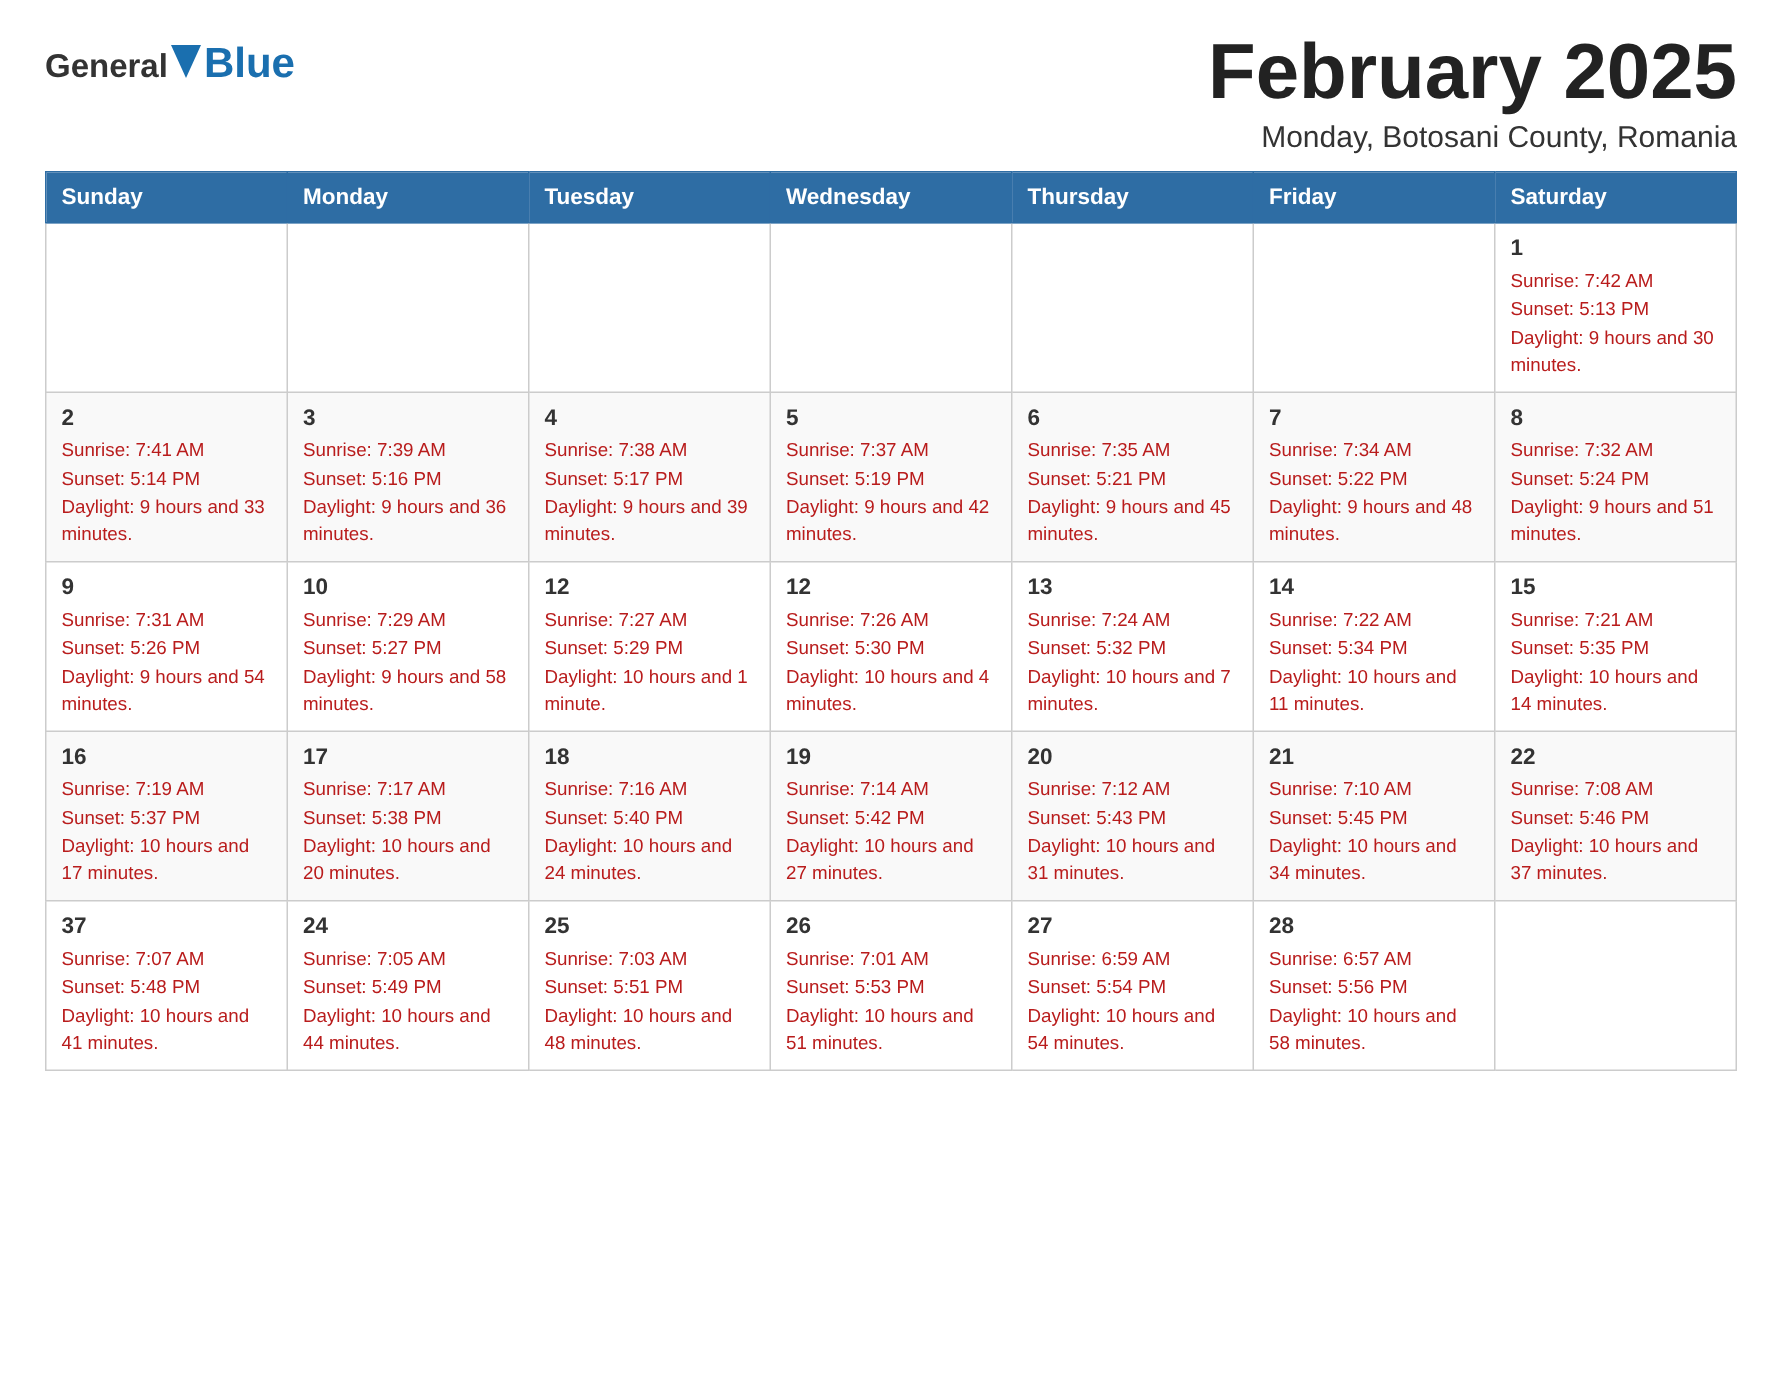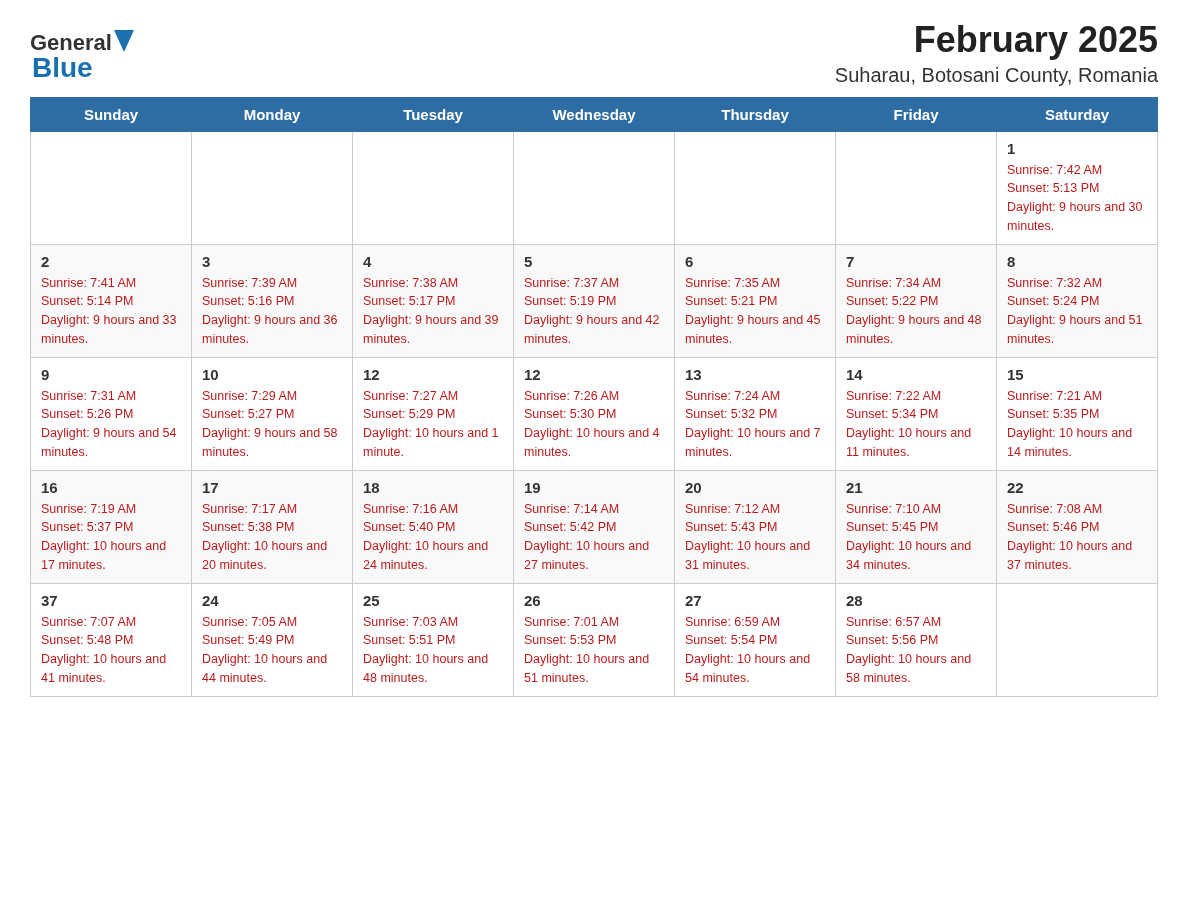--- a/index.html
+++ b/index.html
@@ -28,42 +28,42 @@
     }
     .logo-text-blue {
       font-size: 28px;
       font-weight: bold;
       color: #1a6faf;
     }
     .title-block {
       text-align: right;
     }
     .month-title {
-      font-size: 36px;
+      font-size: 52px;
       font-weight: bold;
       color: #222;
       line-height: 1.1;
     }
     .location-title {
       font-size: 20px;
       color: #333;
       margin-top: 4px;
     }
     .calendar {
       width: 100%;
       border-collapse: collapse;
       margin-top: 10px;
     }
     .calendar th {
       background-color: #2e6da4;
       color: #fff;
       font-size: 15px;
       font-weight: bold;
       padding: 8px 10px;
-      text-align: center;
+      text-align: left;
       border: 1px solid #2e6da4;
     }
     .calendar td {
       vertical-align: top;
       padding: 8px 10px;
       border: 1px solid #ccc;
       width: calc(100% / 7);
       min-height: 100px;
       font-size: 13px;
       color: #333;
@@ -91,35 +91,35 @@
     }
     .calendar thead tr th {
       background: #2e6da4;
     }
   </style>
 </head>
 <body>
 
 <div class="header">
   <div class="logo">
-    <div style="display:flex; flex-direction:column; align-items:flex-start;">
+    <div style="display:flex; align-items:flex-start;">
       <div style="display:flex; align-items:center;">
         <span class="logo-text-general">General</span>
         <span style="display:inline-block; position:relative; margin-left:2px;">
           <svg width="20" height="22" viewBox="0 0 20 22">
             <polygon points="0,0 20,0 10,22" fill="#1a6faf"></polygon>
           </svg>
         </span>
       </div>
       <span class="logo-text-blue" style="margin-top:-4px; margin-left:2px;">Blue</span>
     </div>
   </div>
   <div class="title-block">
     <div class="month-title">February 2025</div>
-    <div class="location-title">Suharau, Botosani County, Romania</div>
+    <div class="location-title">Monday, Botosani County, Romania</div>
   </div>
 </div>
 
 <table class="calendar">
   <thead>
     <tr>
     <th>Sunday</th>
         <th>Monday</th>
         <th>Tuesday</th>
         <th>Wednesday</th>

